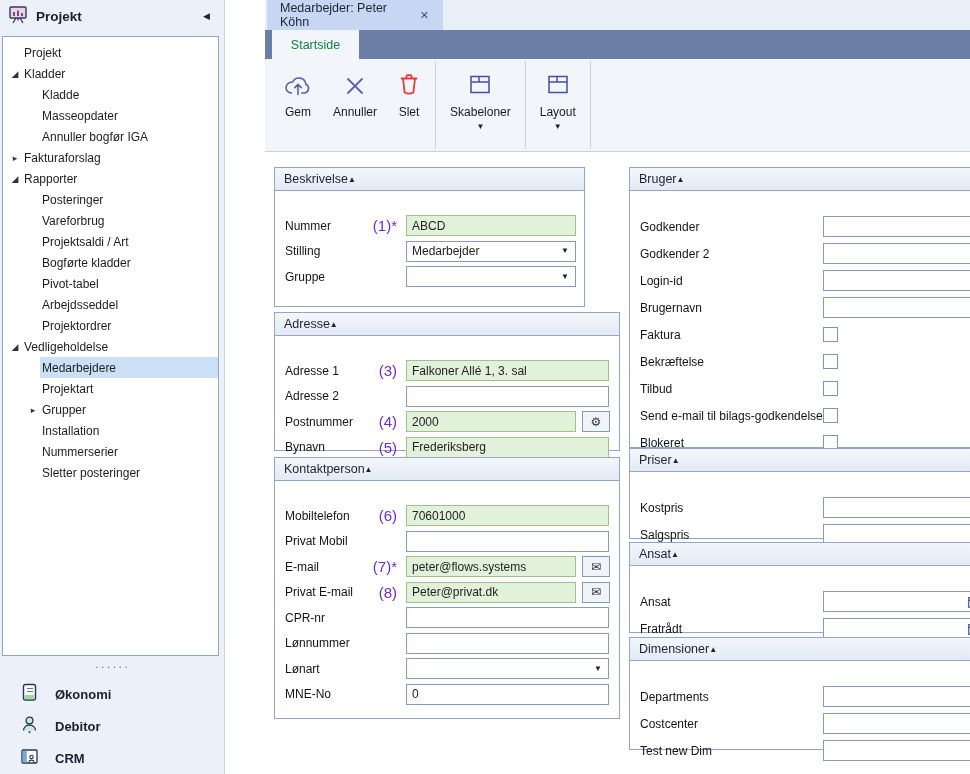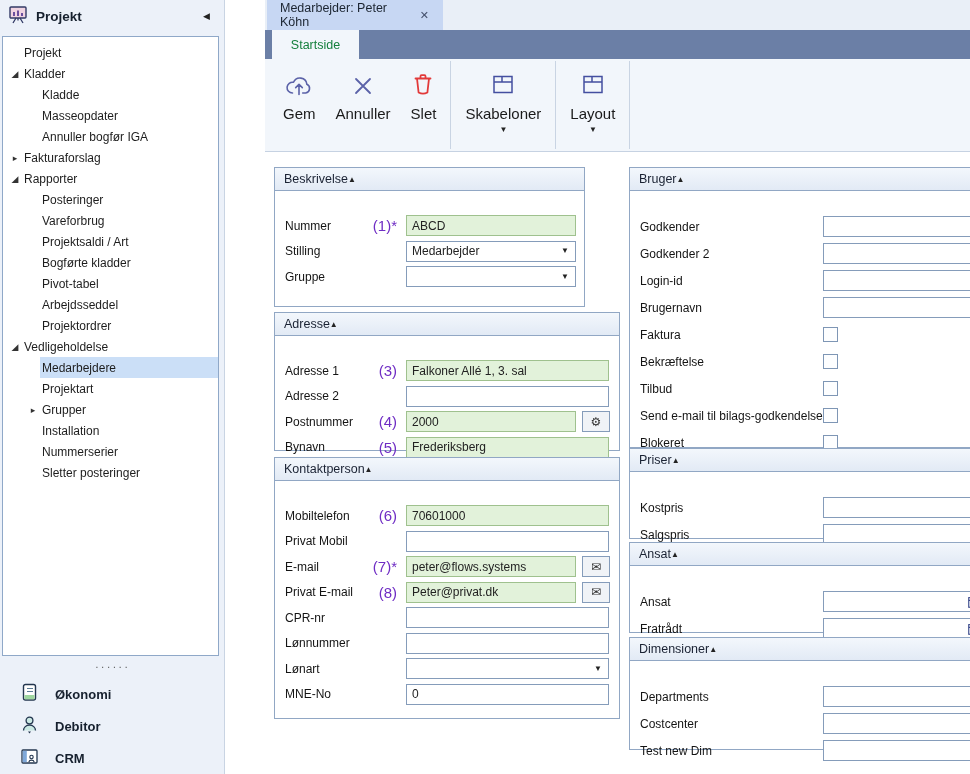--- a/index.html
+++ b/index.html
@@ -27,21 +27,21 @@
   .main { position:absolute; left:225px; top:0; width:745px; height:774px;margin-left:40px; }
   .tabstrip { position:absolute; left:0; top:0; width:100%; height:30px; background:#E9EFF7; }
   .doctab { position:absolute; left:2px; top:0; width:176px; height:30px; background:#C7D7F3; display:flex; align-items:center; padding:0 10px 0 13px; }
   .doctab .tname { font-size:12.5px; color:#1b2430; flex:1; }
   .doctab .tclose { font-size:11px; color:#44506B; padding:1px 4px; cursor:pointer; }
   .ribbon { position:absolute; left:0; top:30px; width:100%; height:29px; background:#6B7FA6; }
   .ribbontab { position:absolute; left:7px; top:0; width:87px; height:29px; background:#F2F6FB; display:flex; align-items:center; justify-content:center; font-size:12.5px; color:#15803d; cursor:pointer; }
   .toolbar { position:absolute; left:0; top:59px; width:100%; height:93px; background:#F2F6FB; border-bottom:1px solid #C6D2E2; display:flex; align-items:stretch; padding-left:8px; }
   .tbtn { display:flex; flex-direction:column; align-items:center; justify-content:flex-start; padding:10px 10px 0 10px; cursor:pointer; }
   .tbtn .ticon { height:32px; display:flex; align-items:center; }
-  .tbtn .tlabel2 { font-size:15px; color:#1a1a1a; margin-top:4px; }
+  .tbtn .tlabel2 { font-size:12px; color:#1a1a1a; margin-top:4px; }
   .tbtn .tdrop { font-size:8px; color:#222; margin-top:3px; height:10px; }
   .tsep { width:1px; background:#C9D4E3; margin:2px 4px; }
 
   
   .formarea { position:absolute; left:0; top:152px; width:100%; height:622px; background:#fff; }
   .sec { position:absolute; background:#fff; border:1px solid #91A7C4; }
   .sec-head { height:23px; background:linear-gradient(#F3F7FC,#E2EAF5); border-bottom:1px solid #91A7C4; display:flex; align-items:center; justify-content:flex-start; padding:0 9px; }
   .sec-title { font-size:12.5px; color:#1A2233; }
   .sec-carat { font-size:8px; color:#222; cursor:pointer; }
   .rows { padding-top:22px; }

